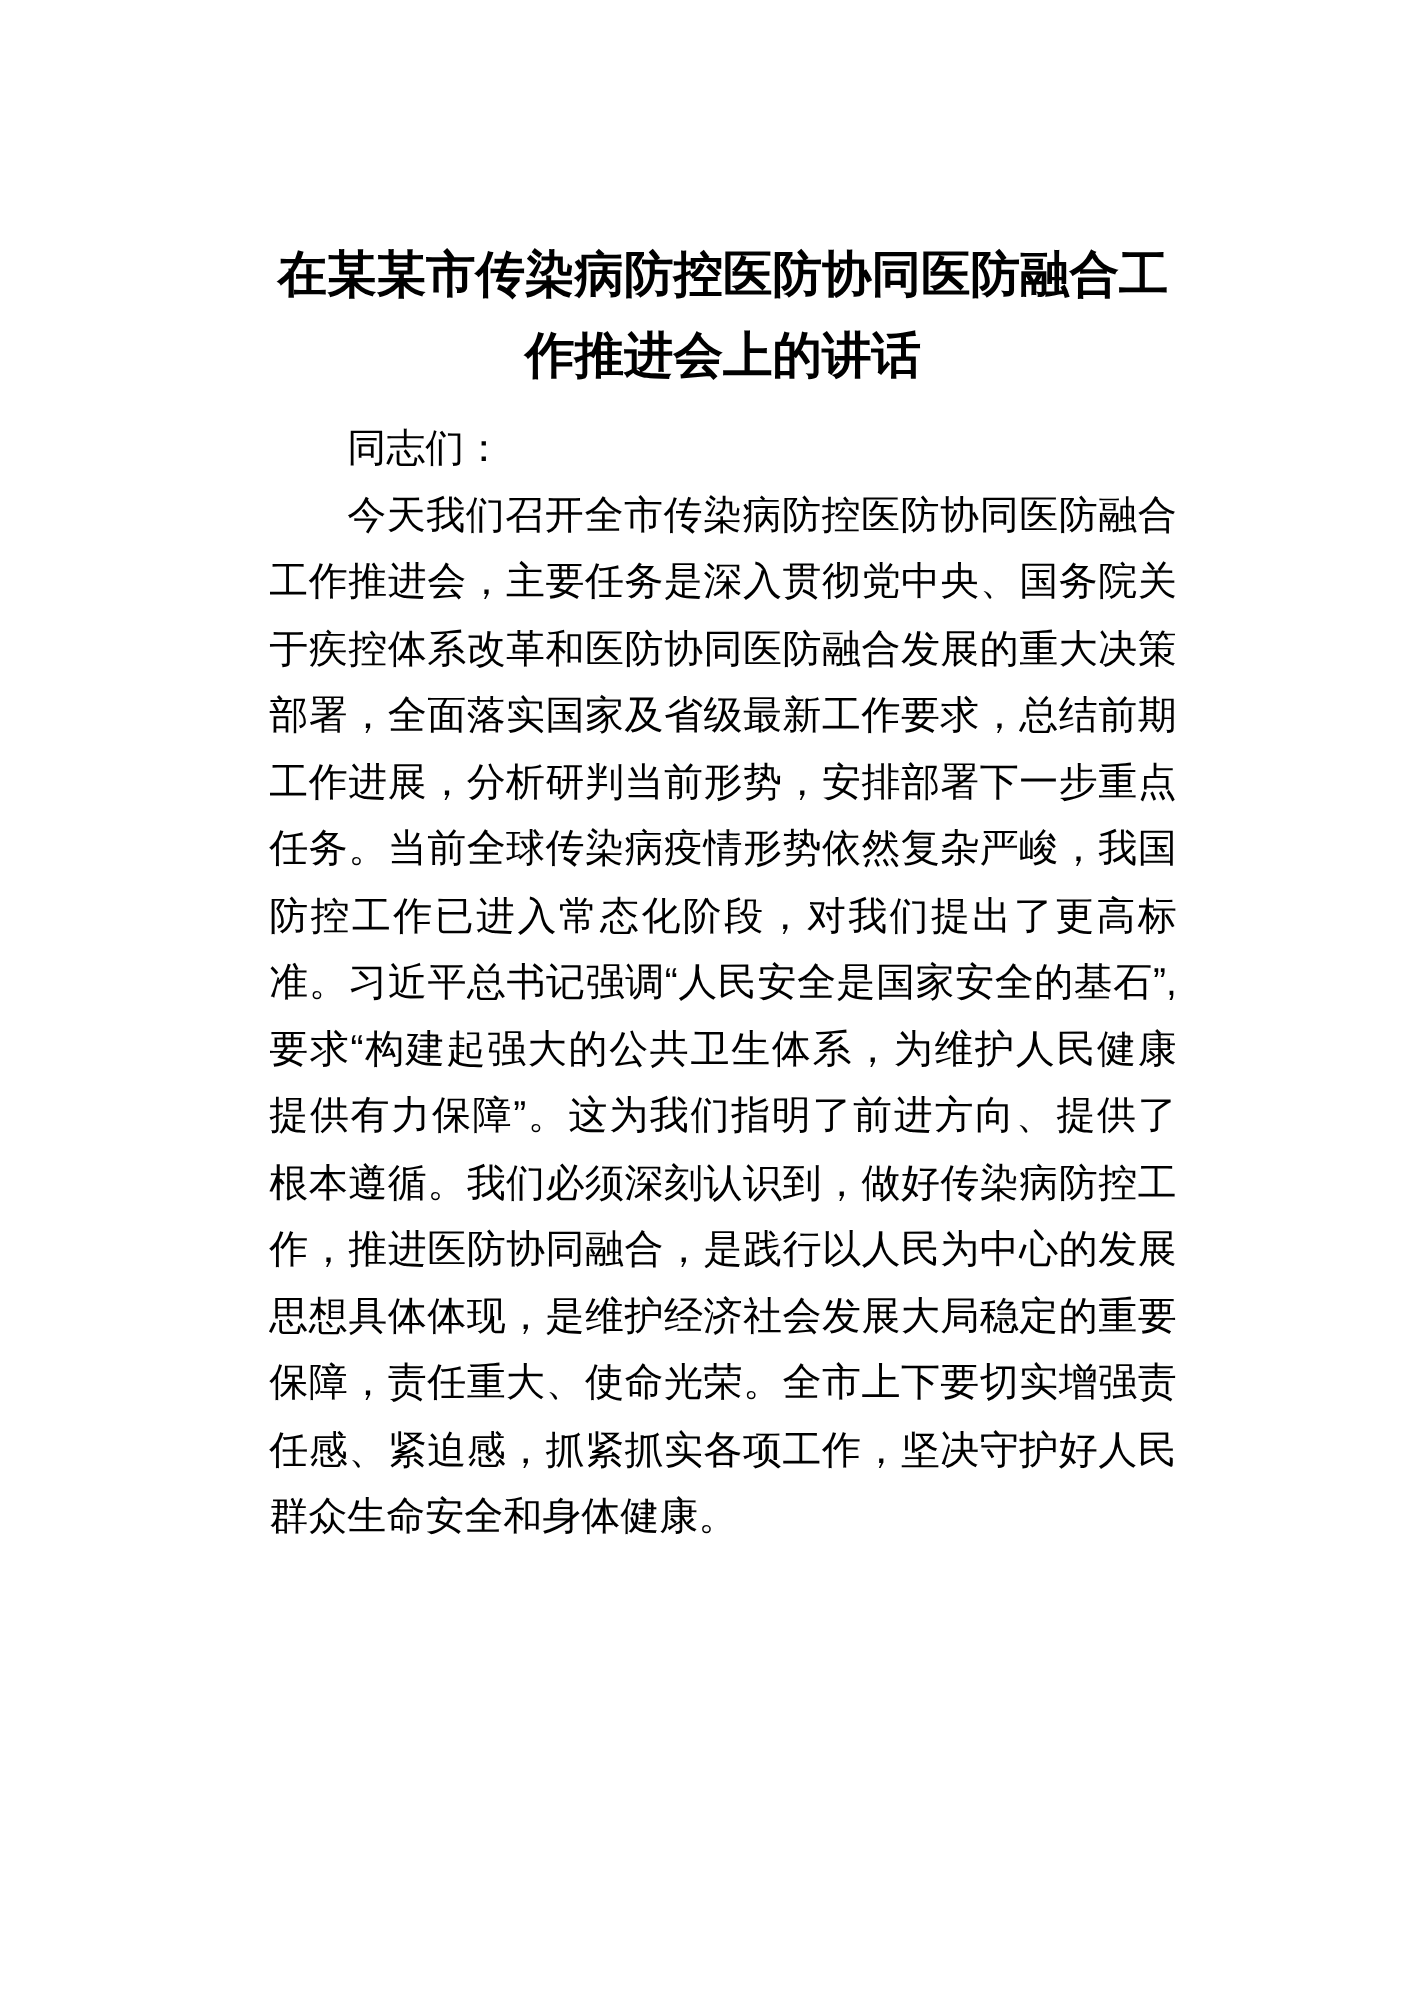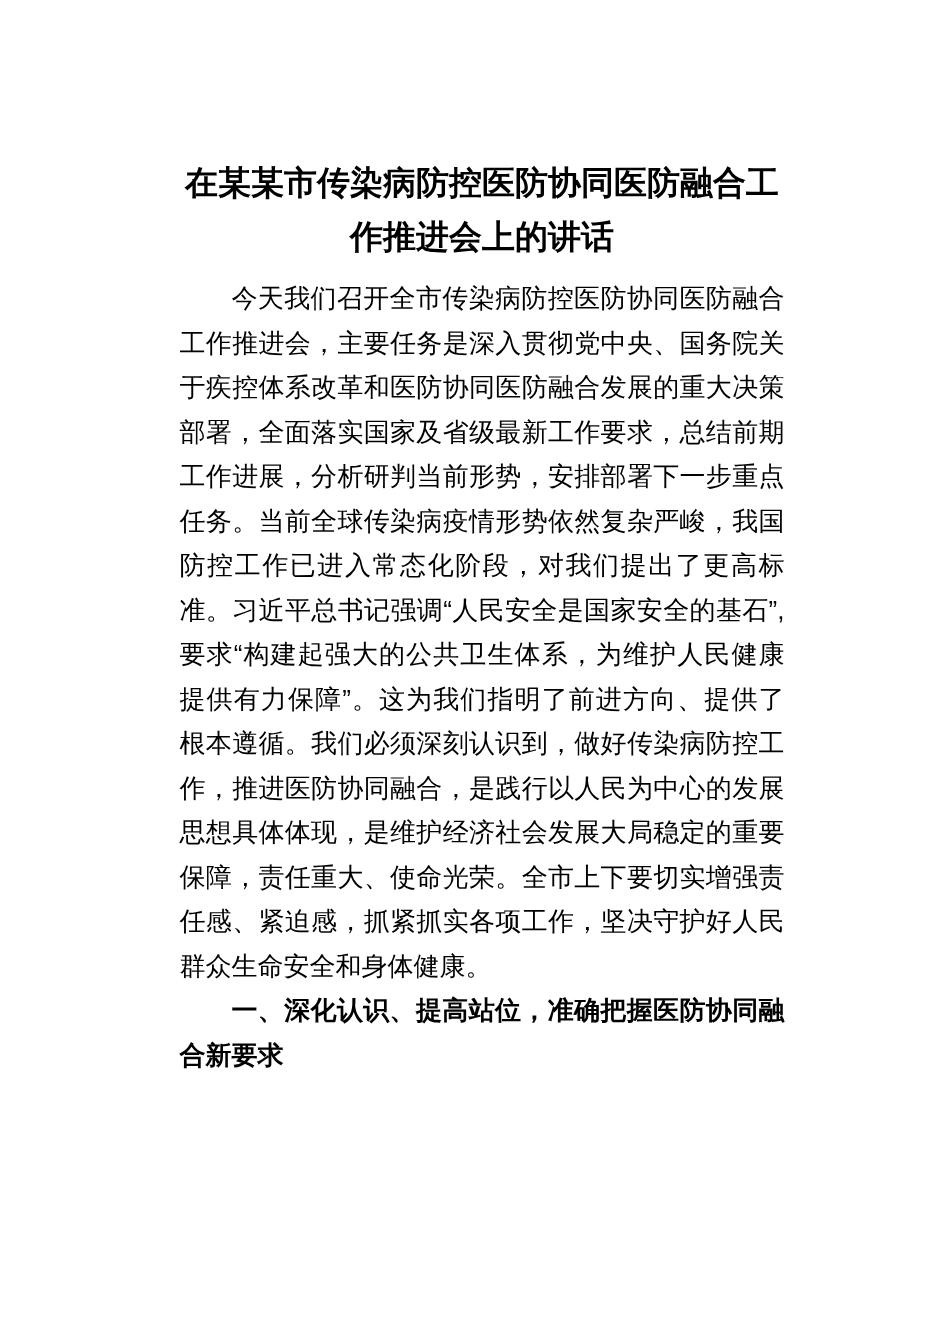--- a/index.html
+++ b/index.html
@@ -42,16 +42,16 @@
   .para.heading {
     font-weight: 700;
   }
 </style>
 </head>
 <body>
 
 <div class="page">
   <h1 class="doc-title">在某某市传染病防控医防协同医防融合工作推进会上的讲话</h1>
   <div class="doc-body" id="paragraphs">
+      <p class="para salutation">同志们：</p>
       <p class="para body">今天我们召开全市传染病防控医防协同医防融合工作推进会，主要任务是深入贯彻党中央、国务院关于疾控体系改革和医防协同医防融合发展的重大决策部署，全面落实国家及省级最新工作要求，总结前期工作进展，分析研判当前形势，安排部署下一步重点任务。当前全球传染病疫情形势依然复杂严峻，我国防控工作已进入常态化阶段，对我们提出了更高标准。习近平总书记强调“人民安全是国家安全的基石”,要求“构建起强大的公共卫生体系，为维护人民健康提供有力保障”。这为我们指明了前进方向、提供了根本遵循。我们必须深刻认识到，做好传染病防控工作，推进医防协同融合，是践行以人民为中心的发展思想具体体现，是维护经济社会发展大局稳定的重要保障，责任重大、使命光荣。全市上下要切实增强责任感、紧迫感，抓紧抓实各项工作，坚决守护好人民群众生命安全和身体健康。</p>
-      <p class="para heading">一、深化认识、提高站位，准确把握医防协同融合新要求</p>
     </div>
 </div>
 
 </body></html>

